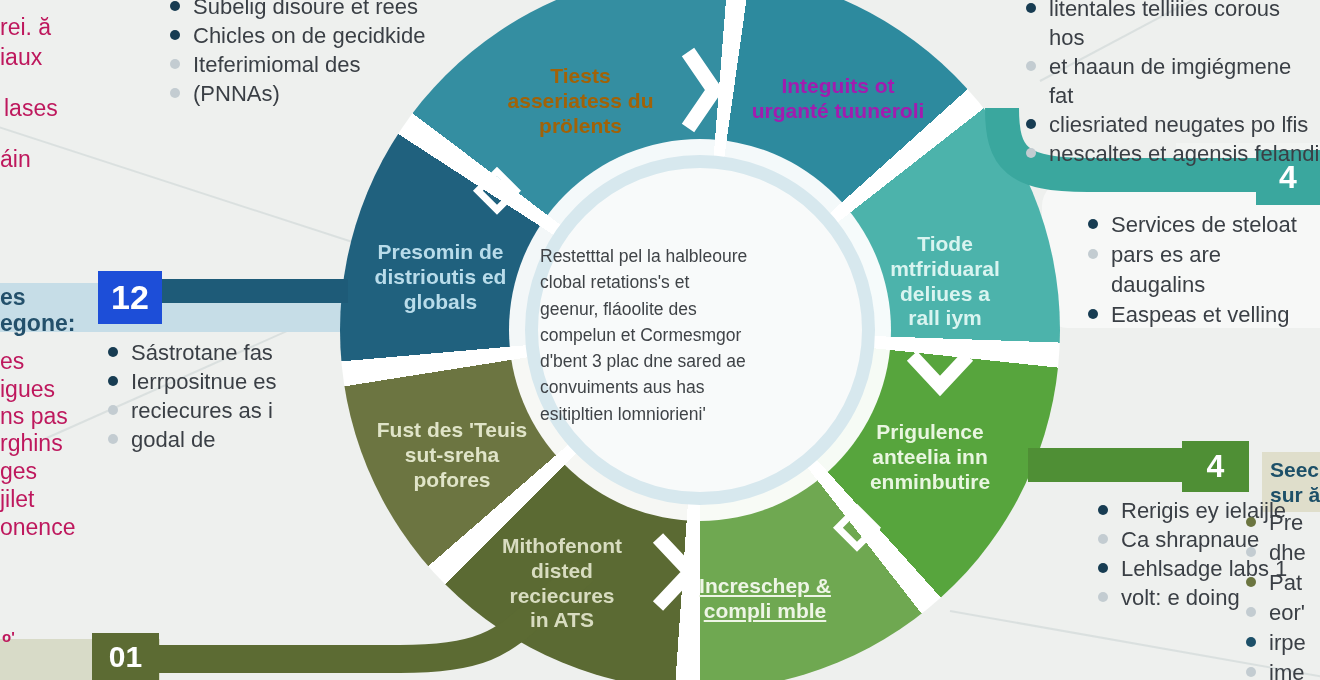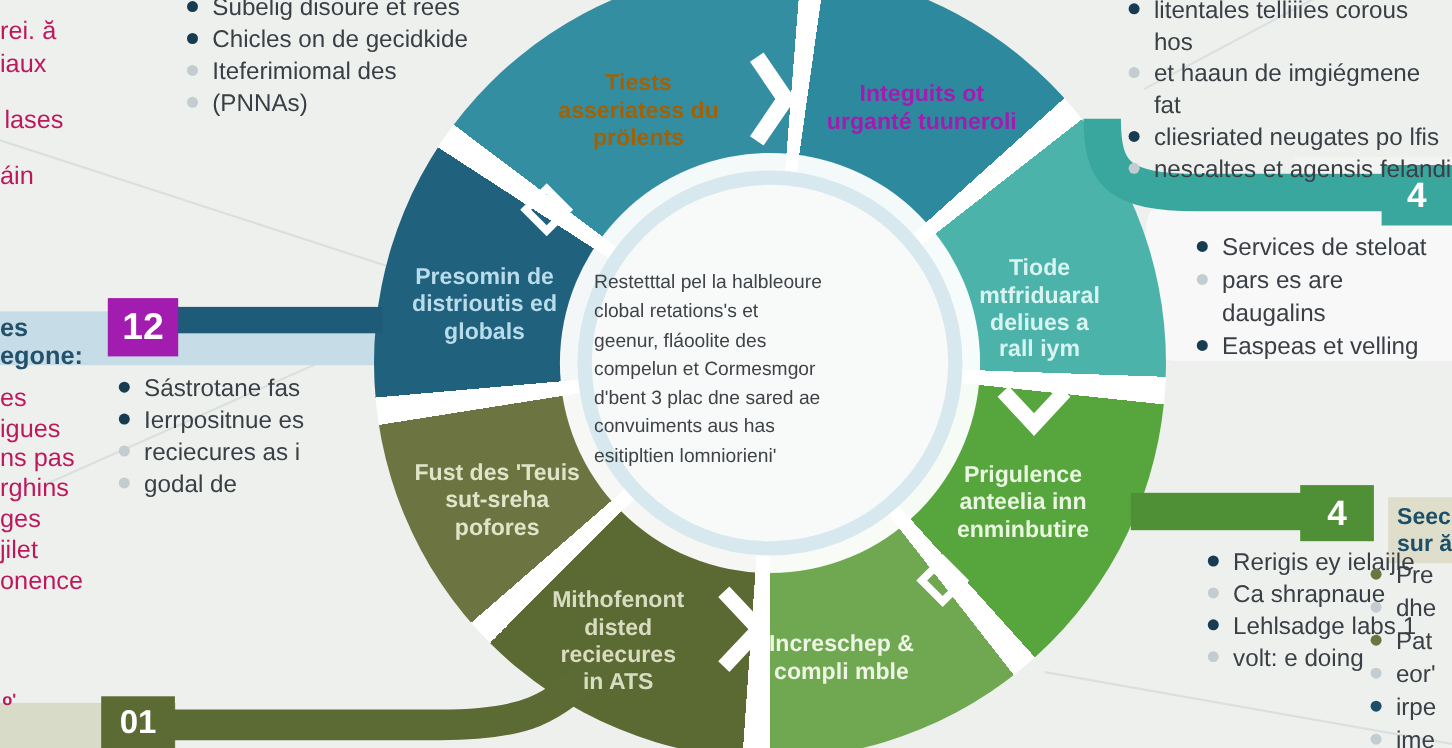--- a/index.html
+++ b/index.html
@@ -118,32 +118,32 @@
 prölents</div>
 <div class="abs seg-label" style="left:733px;top:74px;width:210px;color:#a21caf;">Integuits ot
 urganté tuuneroli</div>
 <div class="abs seg-label" style="left:860px;top:232px;width:170px;color:#d9f4f0;">Tiode
 mtfriduaral
 deliues a
 rall iym</div>
 <div class="abs seg-label" style="left:845px;top:420px;width:170px;color:#e9f6e0;">Prigulence
 anteelia inn
 enminbutire</div>
-<div class="abs seg-label" style="left:665px;top:574px;width:200px;color:#eef5e6;">Increschep &amp;
+<div class="abs seg-label" style="left:665px;top:574px;width:200px;color:#eef5e6;text-decoration:underline;">Increschep &amp;
 compli mble</div>
 <div class="abs seg-label" style="left:482px;top:534px;width:160px;color:#d8dcc0;">Mithofenont
 disted
 reciecures
 in ATS</div>
 <div class="abs seg-label" style="left:362px;top:418px;width:180px;color:#e0e4c8;">Fust des 'Teuis
 sut-sreha
 pofores</div>
 
 <div class="abs bar" style="left: 130px; top: 279px; width: 218px; height: 24px; background: rgb(30, 91, 120);"></div>
-<div class="abs numbox" style="left: 98px; top: 271px; width: 64px; height: 53px; font-size: 34px; background: #a21caf;">
+<div class="abs numbox" style="left: 98px; top: 271px; width: 64px; height: 53px; font-size: 34px; background: #1d4ed8;">
   <span>12</span>
 </div>
 <ul class="abs blist" style="left:108px;top:338px;">
   <li>
       <span class="blt dark"></span>
       <span>Sástrotane fas</span>
     </li>
   <li>
       <span class="blt dark"></span>
       <span>Ierrpositnue es</span>

